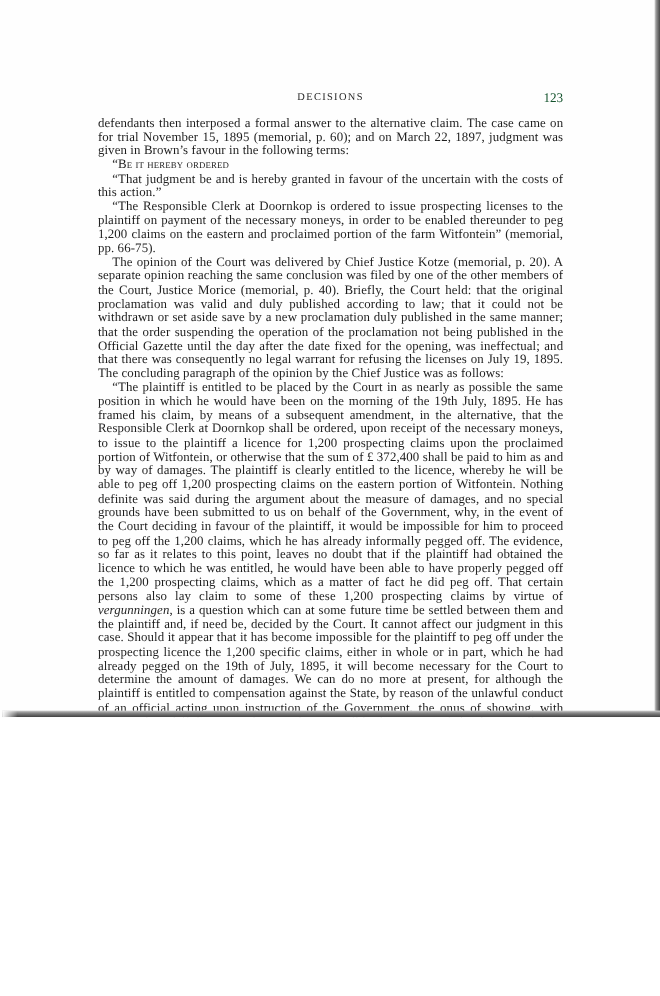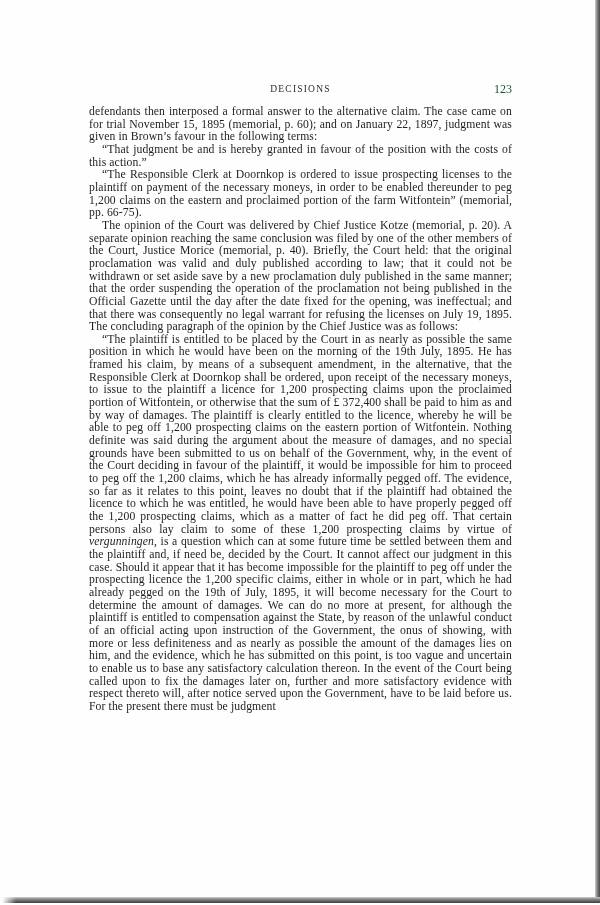--- a/index.html
+++ b/index.html
@@ -3,21 +3,21 @@
 <meta charset="utf-8">
 <style>
   html, body {
     margin: 0;
     padding: 0;
     background: #ffffff;
   }
   .page {
     position: relative;
     width: 600px;
-    height: 903px;
+    height: 652px;
     background: #fefefe;
     overflow: hidden;
     font-family: "Liberation Serif", "DejaVu Serif", serif;
     color: #1e1e1e;
   }
   
   .shadow-right {
     position: absolute;
     top: 0;
     right: 0;
@@ -93,22 +93,23 @@
 <div class="page">
 
   <div class="content">
 
     <div class="page-header">
       <span class="running-title">DECISIONS</span>
       <span class="page-number">123</span>
     </div>
 
     <div class="body-text">
-      <p class="no-indent">defendants then interposed a formal answer to the alternative claim. The case came on for trial November 15, 1895 (memorial, p. 60); and on January 22, 1897, judgment was given in Brown’s favour in the following terms:</p>
-      <p>“That judgment be and is hereby granted in favour of the position with the costs of this action.”</p>
+      <p class="no-indent">defendants then interposed a formal answer to the alternative claim. The case came on for trial November 15, 1895 (memorial, p. 60); and on March 22, 1897, judgment was given in Brown’s favour in the following terms:</p>
+      <p class="smallcaps">“Be it hereby ordered</p>
+      <p>“That judgment be and is hereby granted in favour of the uncertain with the costs of this action.”</p>
       <p>“The Responsible Clerk at Doornkop is ordered to issue prospecting licenses to the plaintiff on payment of the necessary moneys, in order to be enabled thereunder to peg 1,200 claims on the eastern and proclaimed portion of the farm Witfontein” (memorial, pp. 66-75).</p>
       <p>The opinion of the Court was delivered by Chief Justice Kotze (memorial, p. 20). A separate opinion reaching the same conclusion was filed by one of the other members of the Court, Justice Morice (memorial, p. 40). Briefly, the Court held: that the original proclamation was valid and duly published according to law; that it could not be withdrawn or set aside save by a new proclamation duly published in the same manner; that the order suspending the operation of the proclamation not being published in the Official Gazette until the day after the date fixed for the opening, was ineffectual; and that there was consequently no legal warrant for refusing the licenses on July 19, 1895. The concluding paragraph of the opinion by the Chief Justice was as follows:</p>
       <p><span>“The plaintiff is entitled to be placed by the Court in as nearly as possible the same position in which he would have been on the morning of the 19th July, 1895. He has framed his claim, by means of a subsequent amendment, in the alternative, that the Responsible Clerk at Doornkop shall be ordered, upon receipt of the necessary moneys, to issue to the plaintiff a licence for 1,200 prospecting claims upon the proclaimed portion of Witfontein, or otherwise that the sum of £ 372,400 shall be paid to him as and by way of damages. The plaintiff is clearly entitled to the licence, whereby he will be able to peg off 1,200 prospecting claims on the eastern portion of Witfontein. Nothing definite was said during the argument about the measure of damages, and no special grounds have been submitted to us on behalf of the Government, why, in the event of the Court deciding in favour of the plaintiff, it would be impossible for him to proceed to peg off the 1,200 claims, which he has already informally pegged off. The evidence, so far as it relates to this point, leaves no doubt that if the plaintiff had obtained the licence to which he was entitled, he would have been able to have properly pegged off the 1,200 prospecting claims, which as a matter of fact he did peg off. That certain persons also lay claim to some of these 1,200 prospecting claims by virtue of </span><i>vergunningen</i><span>, is a question which can at some future time be settled between them and the plaintiff and, if need be, decided by the Court. It cannot affect our judgment in this case. Should it appear that it has become impossible for the plaintiff to peg off under the prospecting licence the 1,200 specific claims, either in whole or in part, which he had already pegged on the 19th of July, 1895, it will become necessary for the Court to determine the amount of damages. We can do no more at present, for although the plaintiff is entitled to compensation against the State, by reason of the unlawful conduct of an official acting upon instruction of the Government, the onus of showing, with more or less definiteness and as nearly as possible the amount of the damages lies on him, and the evidence, which he has submitted on this point, is too vague and uncertain to enable us to base any satisfactory calculation thereon. In the event of the Court being called upon to fix the damages later on, further and more satisfactory evidence with respect thereto will, after notice served upon the Government, have to be laid before us. For the present there must be judgment</span></p>
     </div>
 
   </div>
 
   <div class="shadow-right"></div>
   <div class="shadow-bottom"></div>
 

